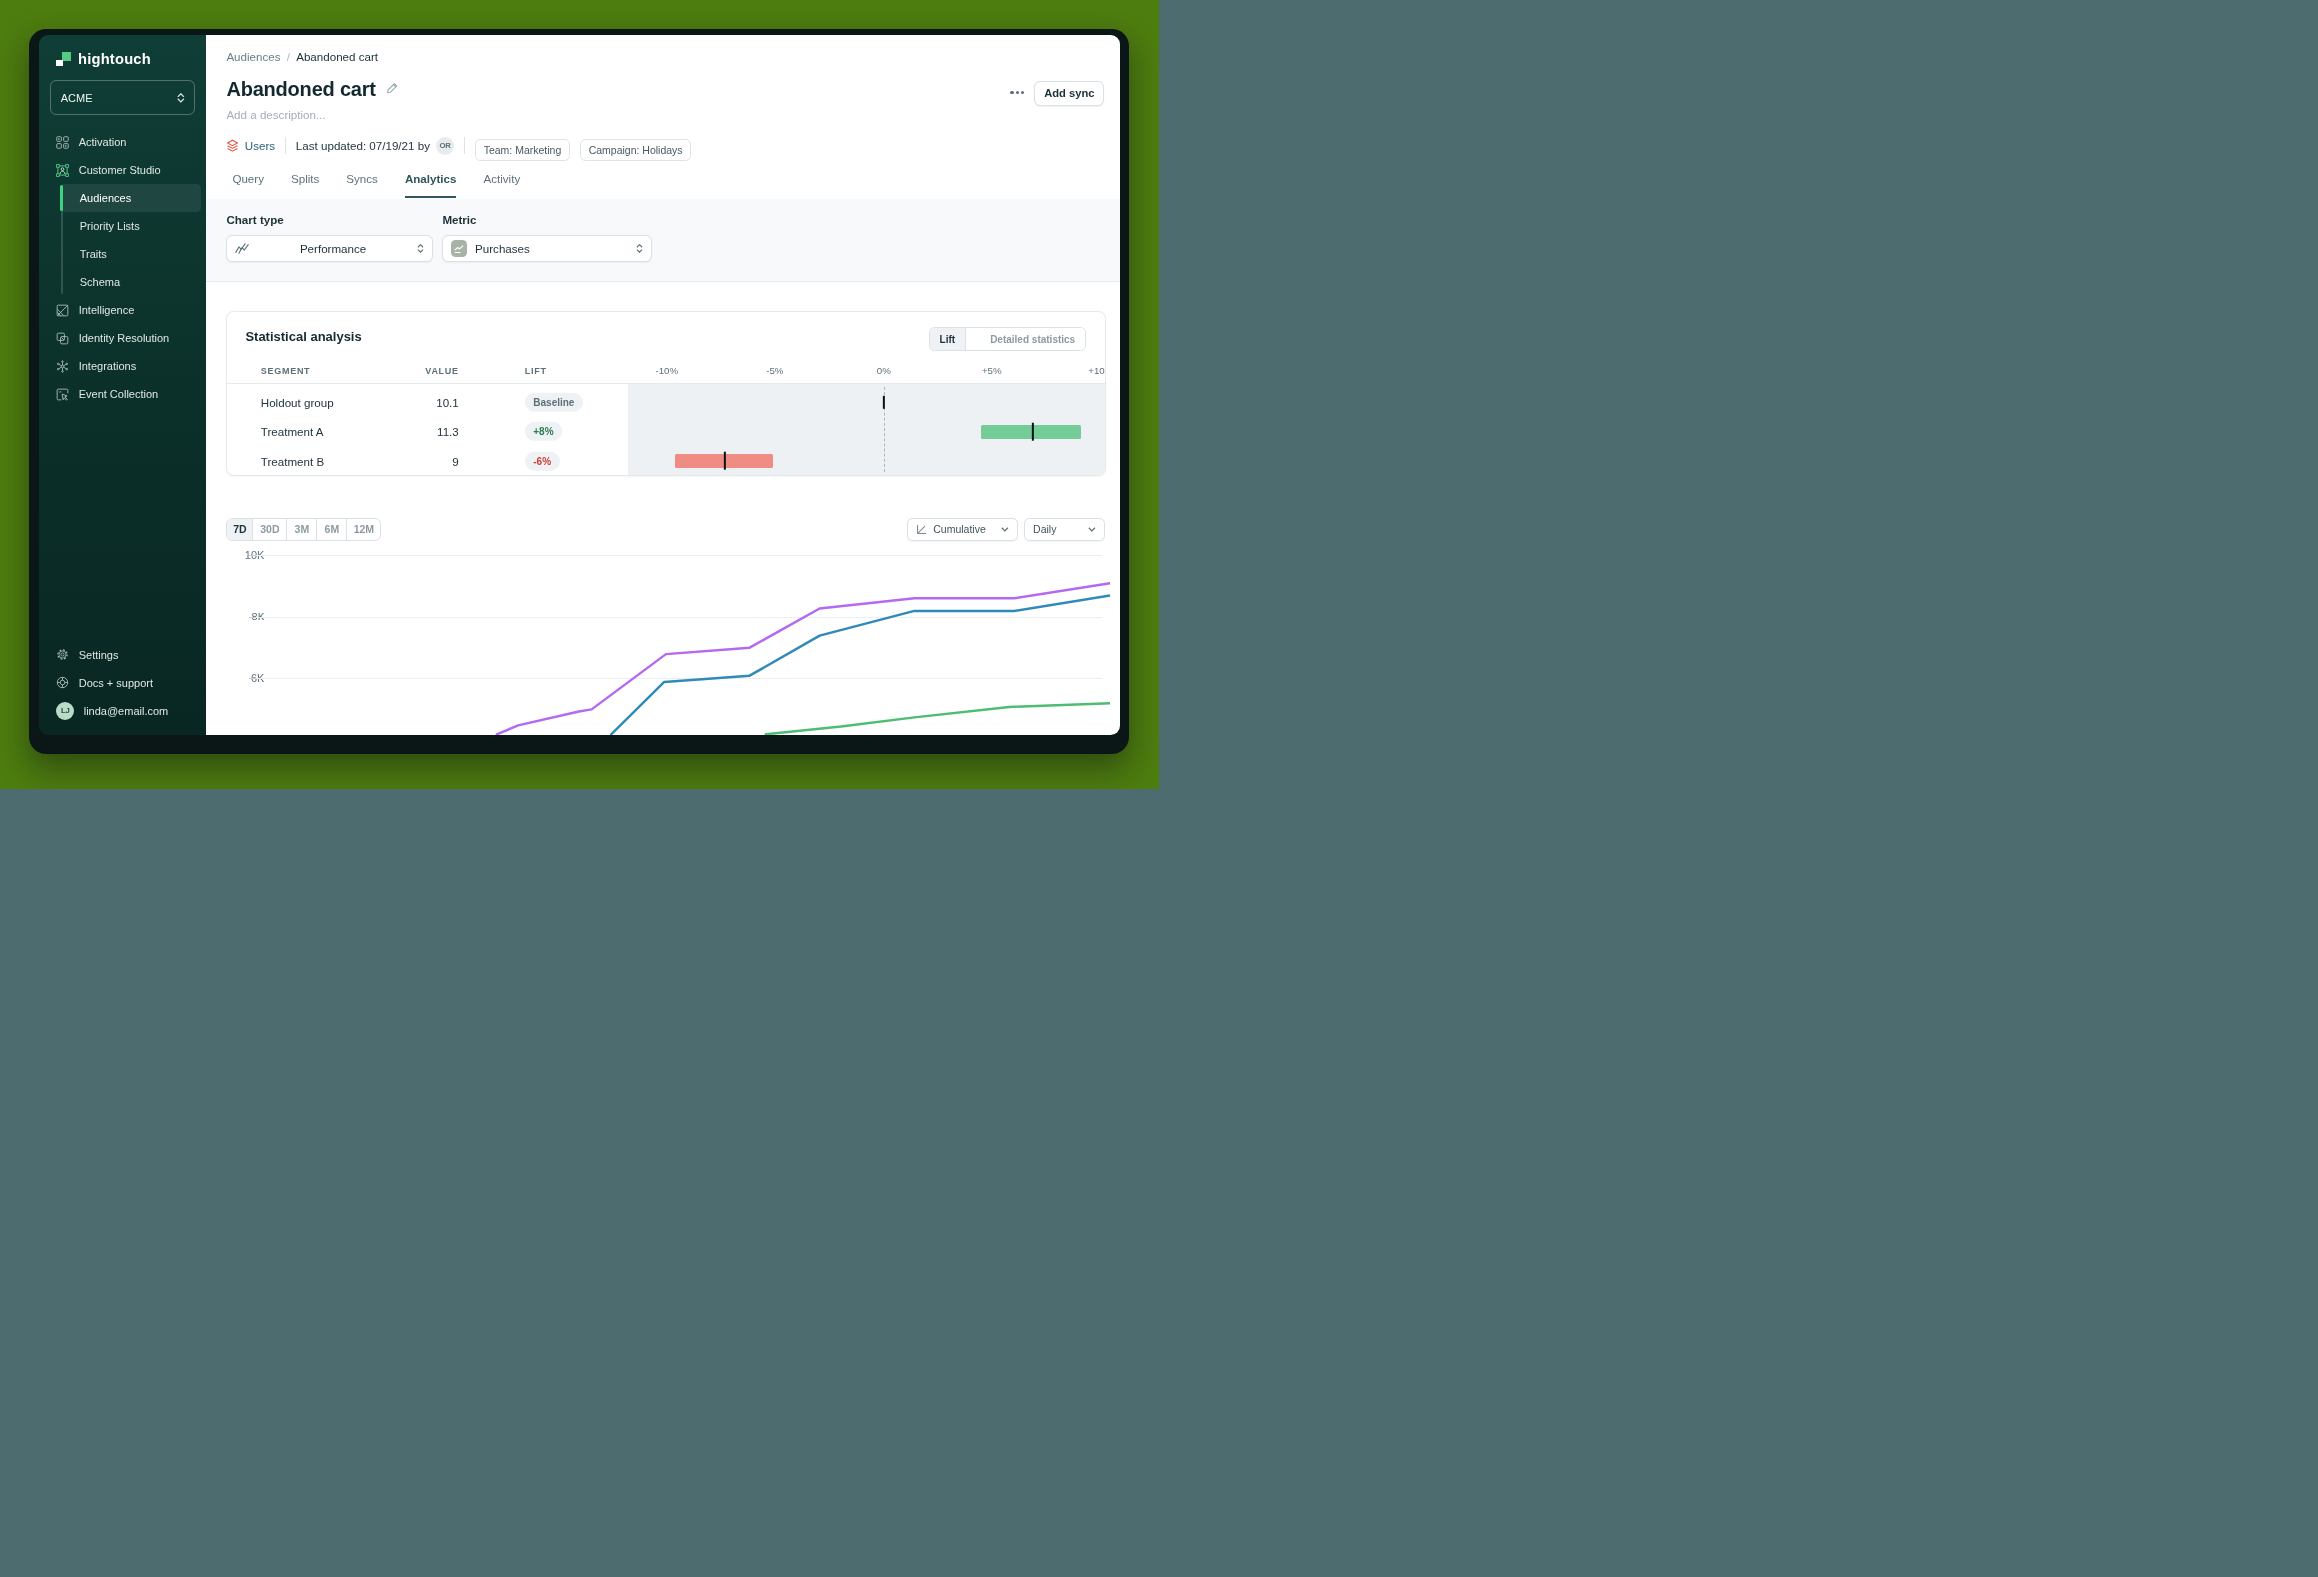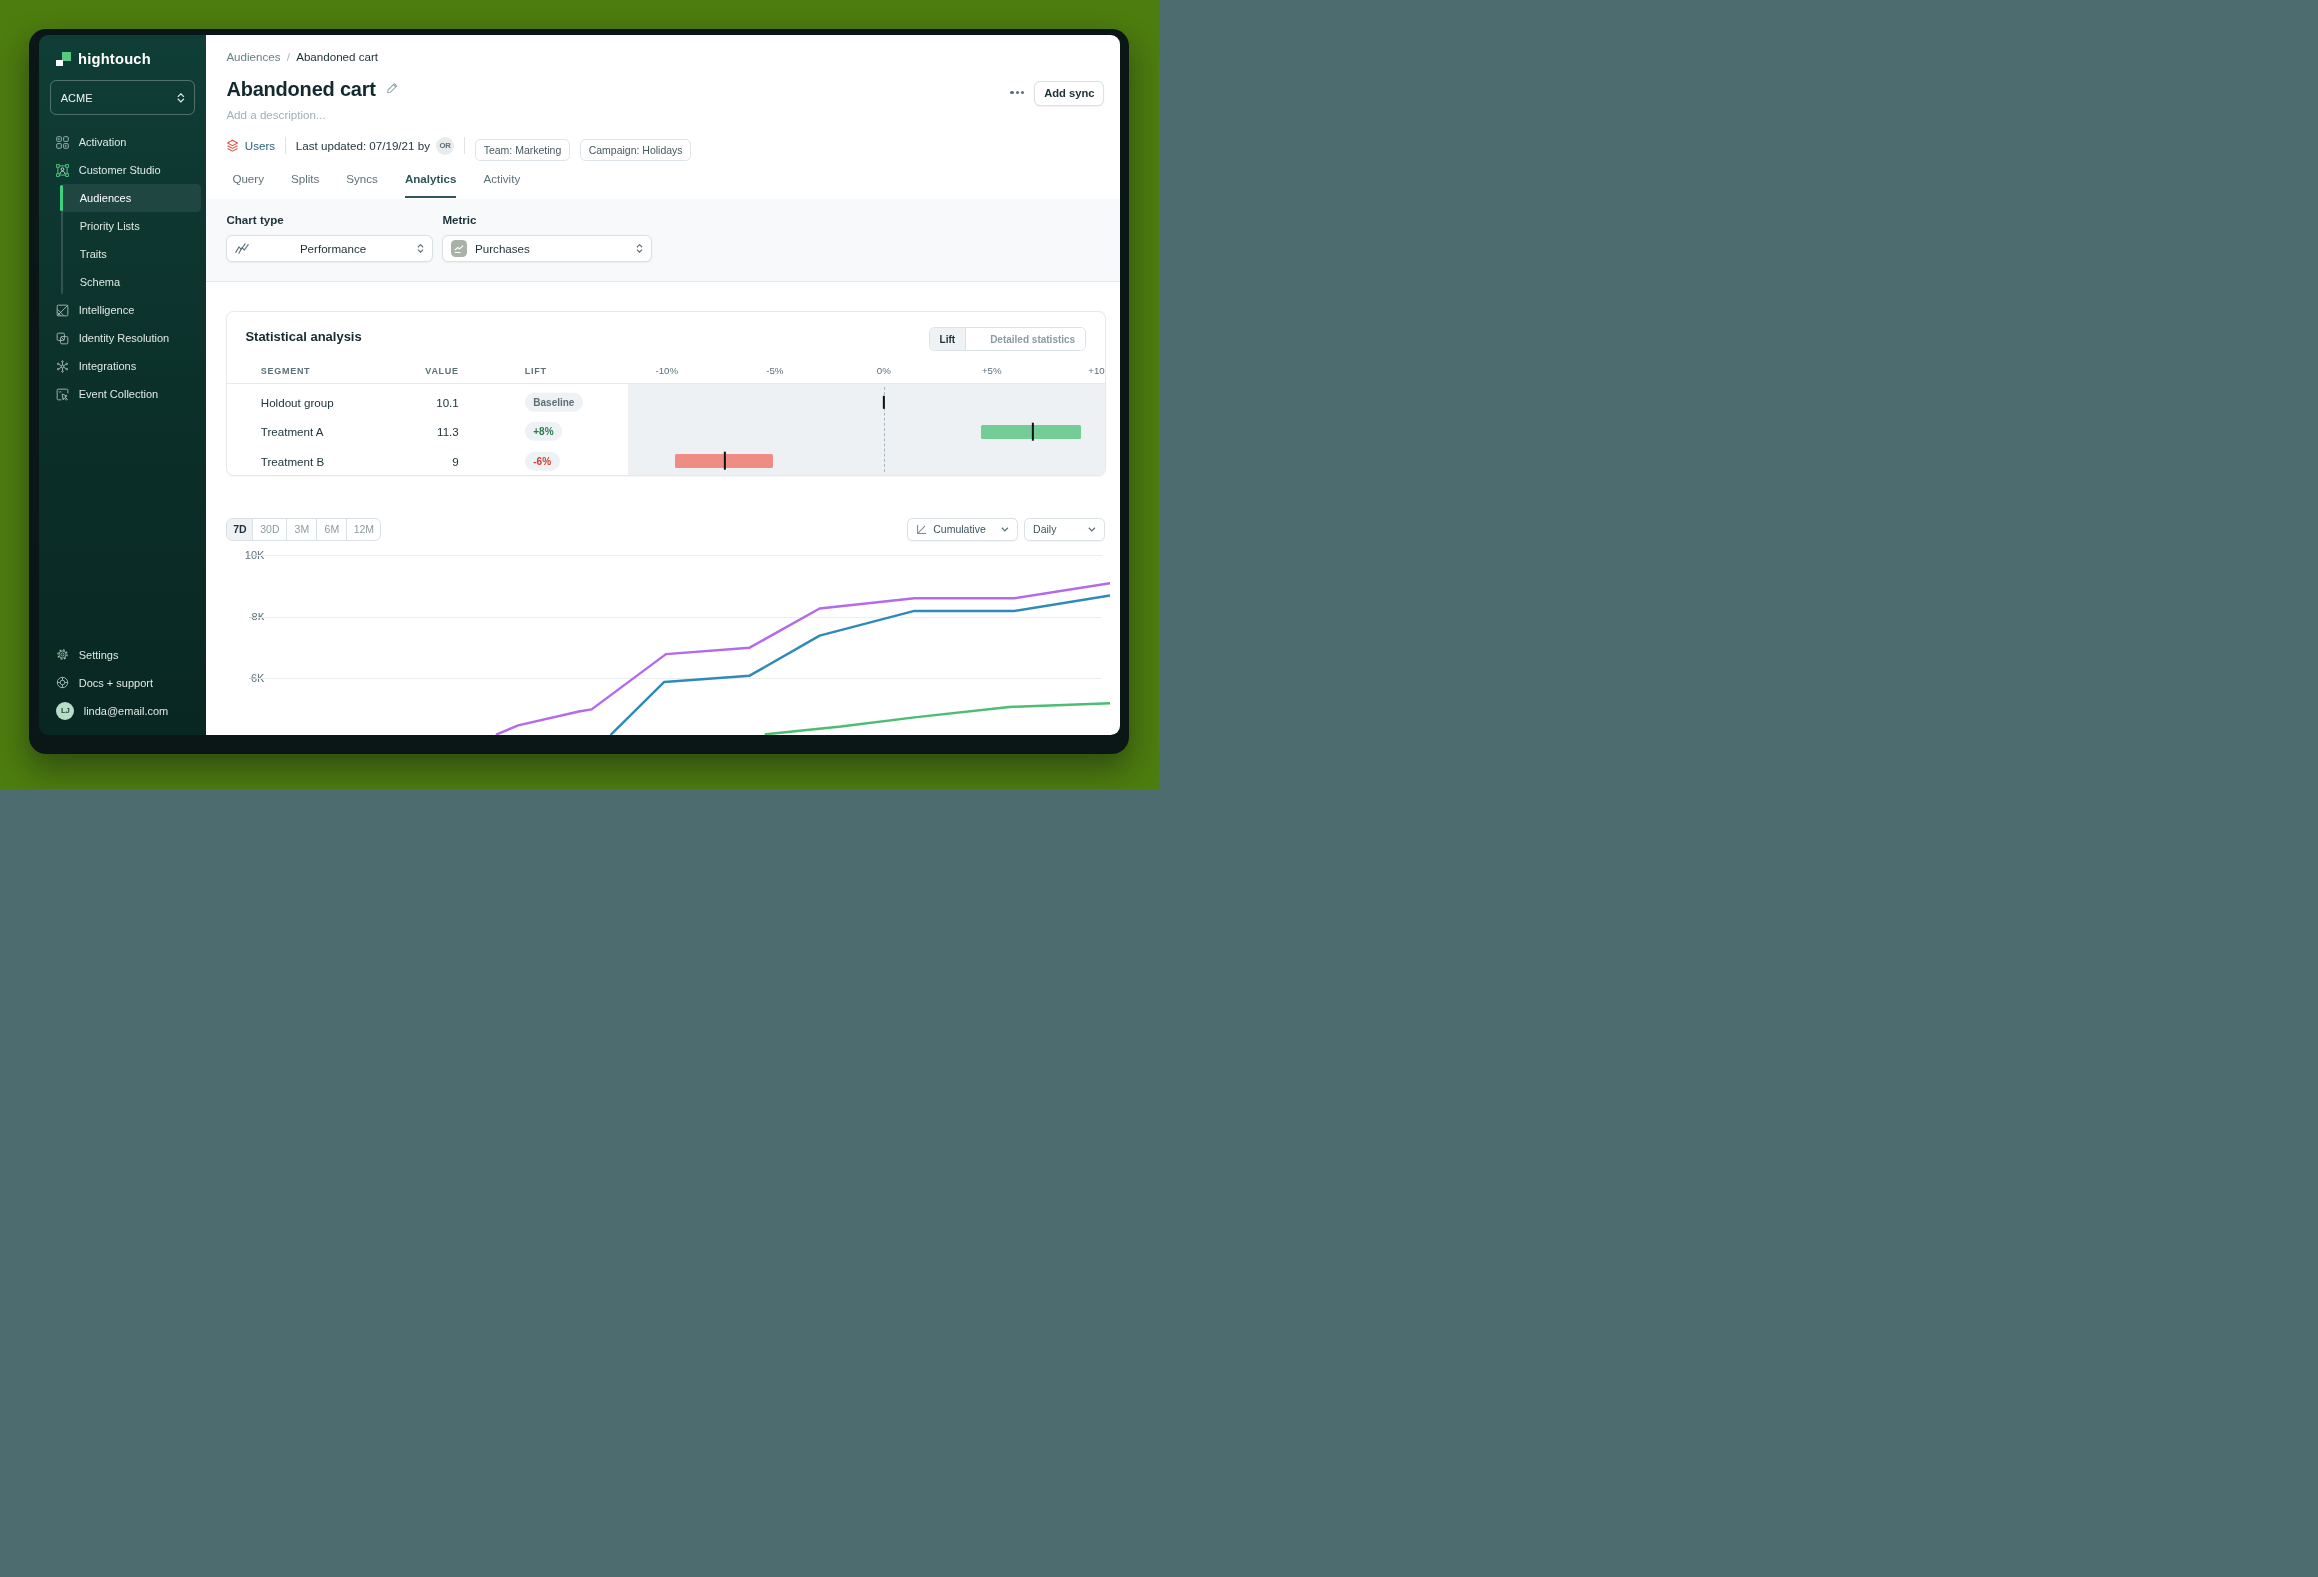--- a/index.html
+++ b/index.html
@@ -87,21 +87,21 @@
   .lift-marker{position:absolute;width:2.3px;background:#0c1112;transform:translate(-50%,-50%);}
   .srow{position:absolute;left:0;width:401px;height:29.4px;}
   .srow .sname{position:absolute;left:34px;top:50%;transform:translateY(-50%);font-size:11.6px;color:#22363e;}
   .srow .sval{position:absolute;left:0;width:232px;text-align:right;top:50%;transform:translateY(-50%);font-size:11.6px;color:#22363e;}
   .pill{position:absolute;left:298px;top:50%;transform:translateY(-50%);height:18.6px;border-radius:774px;background:#eef2f4;
         display:flex;align-items:center;padding:0 8.5px;font-size:10px;font-weight:600;color:#5d7078;white-space:nowrap;}
   .pill.pos{color:#2c7a52;} .pill.neg{color:#d23b30;}
 
   
   .range-group{position:absolute;left:20px;top:483px;display:flex;height:21px;border:0.8px solid #d9e1e5;border-radius:6.2px;overflow:hidden;background:#fff;}
-  .rbtn{display:flex;align-items:center;justify-content:center;font-size:10.5px;font-weight:400;color:#8b9ba2;cursor:pointer;border-left:0.8px solid #d9e1e5;}
+  .rbtn{display:flex;align-items:center;justify-content:center;font-size:10.5px;font-weight:700;color:#8b9ba2;cursor:pointer;border-left:0.8px solid #d9e1e5;}
   .rbtn:first-child{border-left:none;}
   .rbtn.active{background:#eef2f4;color:#1d3139;font-weight:700;}
   .mini-select{position:absolute;top:483px;height:21px;background:#fff;border:0.8px solid #d9e1e5;border-radius:5.4px;display:flex;
                align-items:center;gap:6.2px;padding:0 7.7px;font-size:10.5px;color:#3f545c;cursor:pointer;box-shadow:0 0.8px 1.5px rgba(16,24,40,.04);}
   .mini-select .stext{flex:1;}
   .gridline{position:absolute;left:43px;right:18px;height:0.8px;background:#eceff2;}
   .gridline::before{content:"";position:absolute;left:0;top:0;width:7px;height:0.8px;background:#c6cfd4;}
   .ylab{position:absolute;left:0;width:36px;text-align:right;font-size:11px;color:#5d7078;transform:translateY(-50%);margin-left:22px;}
   .ts-chart{position:absolute;left:50px;top:508px;width:854px;height:194px;}
 </style>

